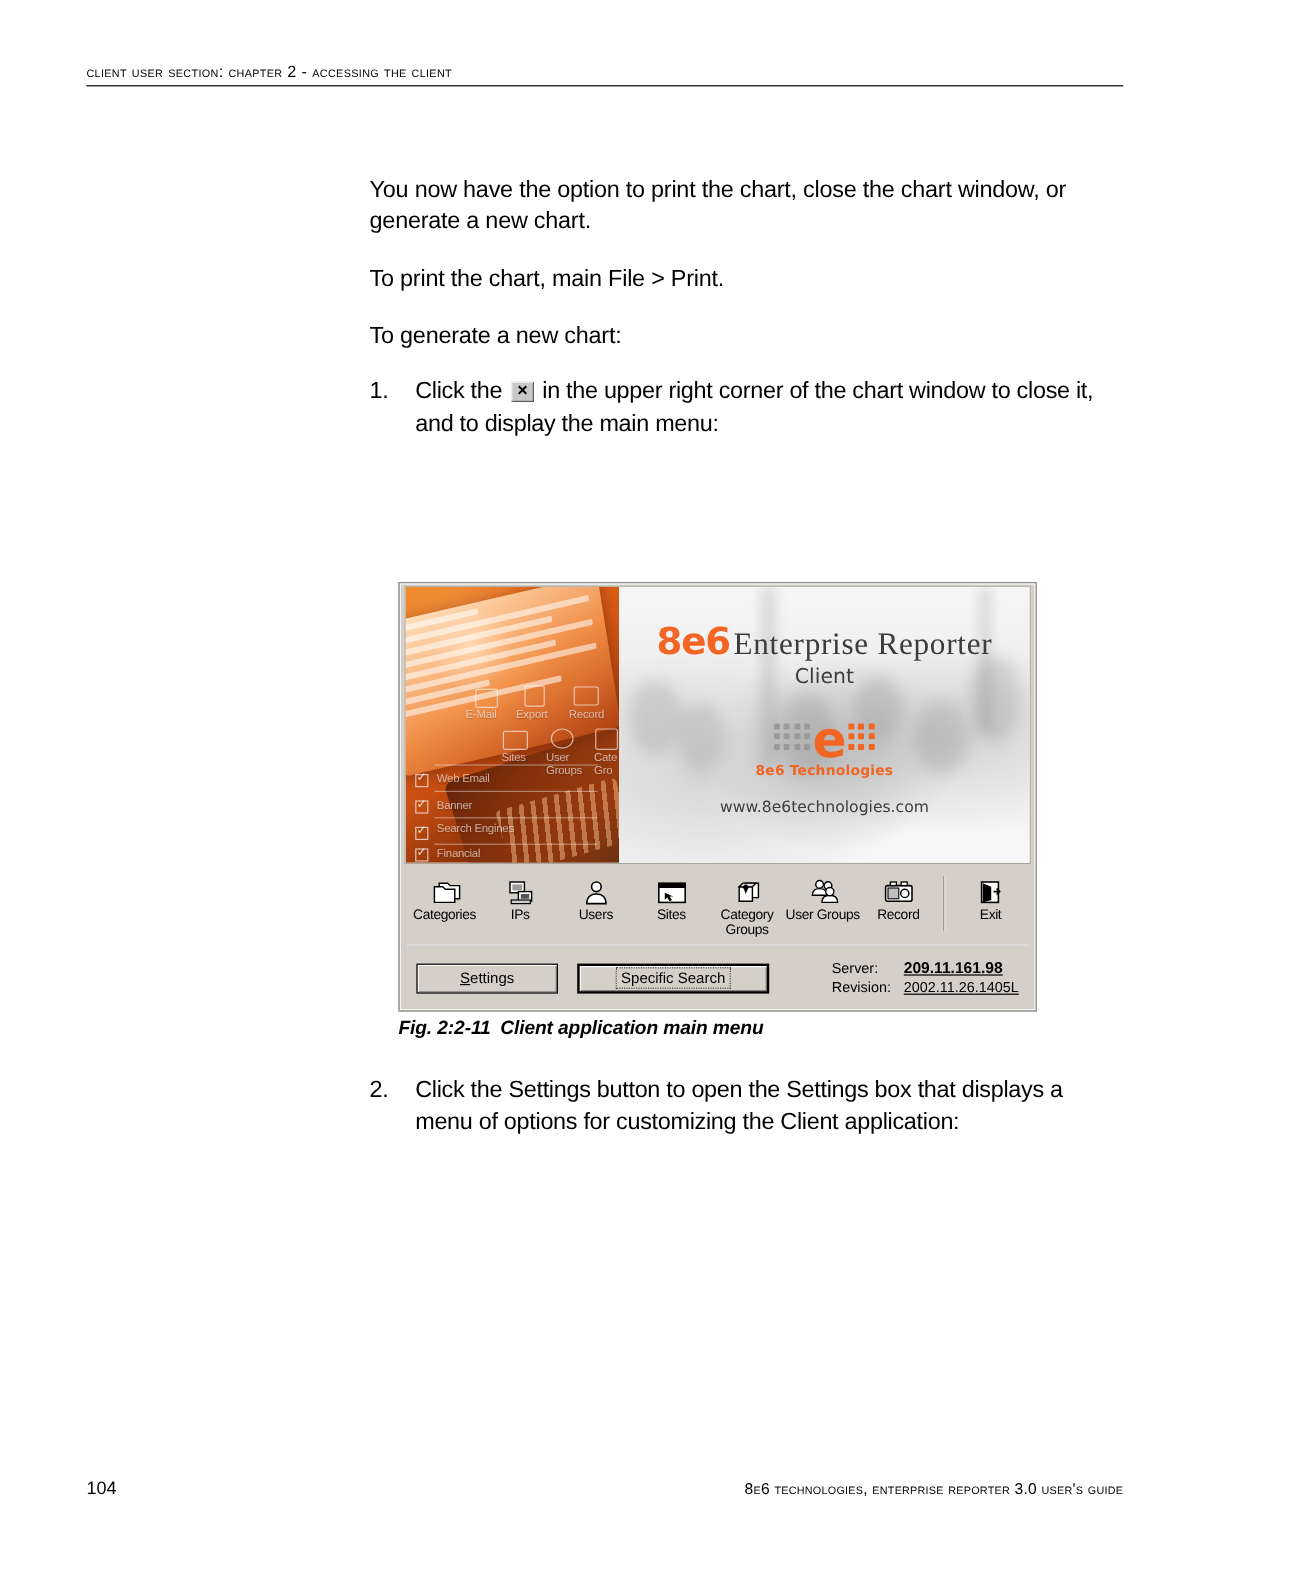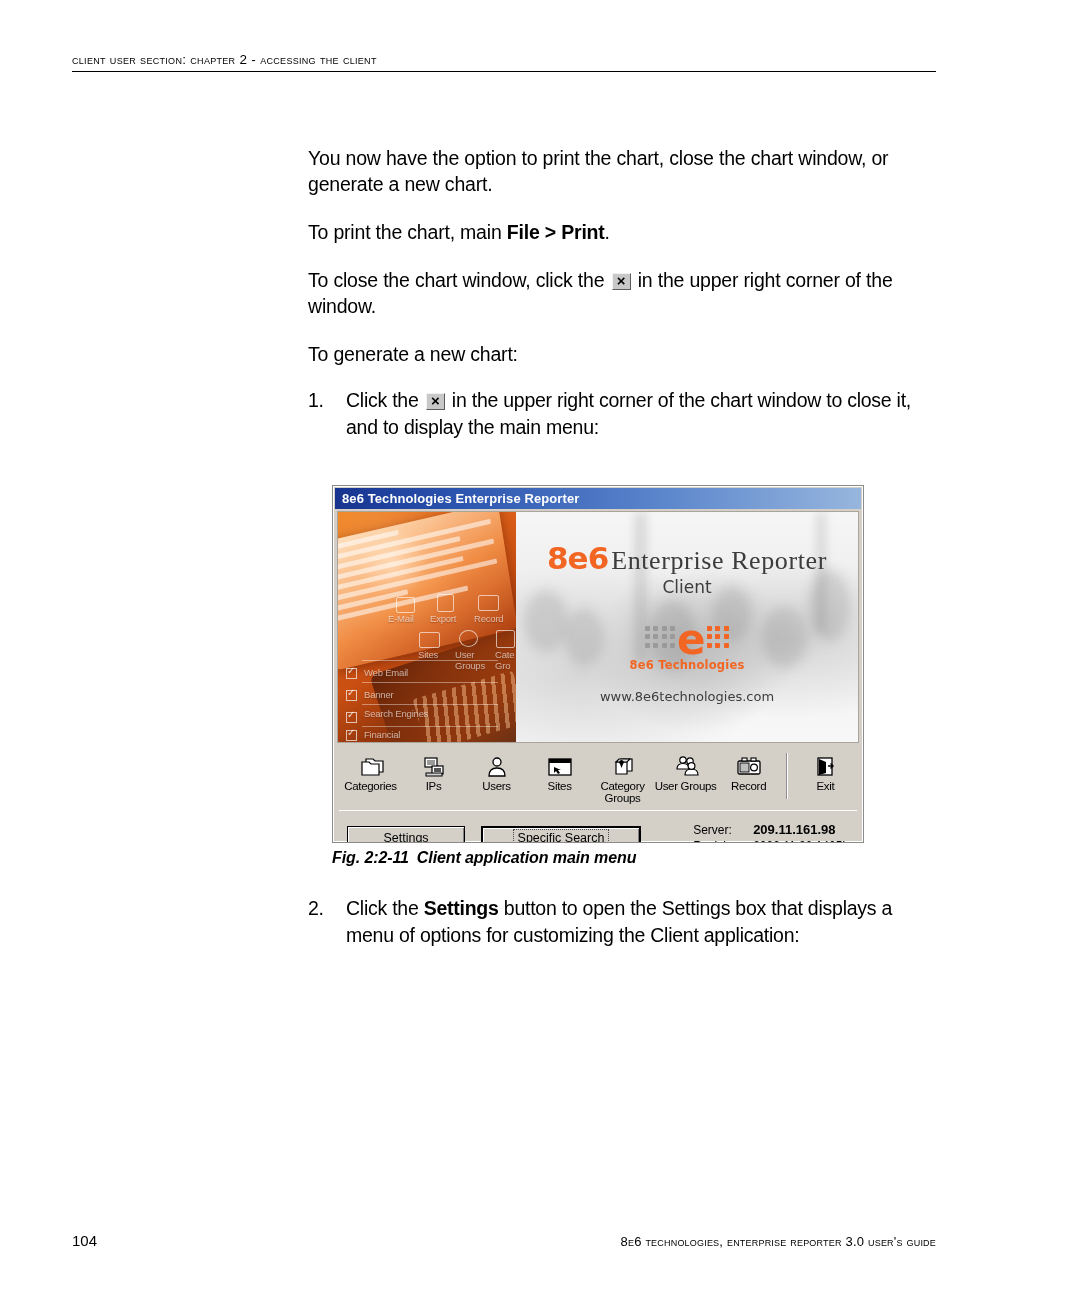--- a/index.html
+++ b/index.html
@@ -47,21 +47,21 @@
     width: 620px;
     margin-top: 27px;
   }
   .para {
     font-size: 19.5px;
     line-height: 26px;
     letter-spacing: -0.2px;
     margin: 0 0 22px 0;
   }
   .para.tight { margin-bottom: 20px; }
-  .bold { font-weight: bold; }
+  .bold { font-weight: normal; }
 
   
   .numlist {
     list-style: none;
     margin: 0;
     padding: 0;
   }
   .numitem {
     position: relative;
     padding-left: 38px;
@@ -407,21 +407,21 @@
   .server-info {
     margin-left: auto;
     margin-right: 8px;
     text-align: left;
     font-size: 12px;
     line-height: 16px;
     font-family: "Liberation Sans", sans-serif;
   }
   .server-info .row { display: flex; white-space: nowrap; }
   .server-info .lbl { width: 60px; }
-  .server-info .val { font-weight: bold; font-size: 13px; }
+  .server-info .val { font-weight: bold; font-size: 13px; text-decoration: underline; }
   .server-info .val.rev { font-weight: normal; font-size: 12px; }
 
   
   .fig-caption {
     margin-top: 6px;
     text-align: left;
     font-size: 16px;
     font-weight: bold;
     font-style: italic;
     letter-spacing: -0.1px;
@@ -465,39 +465,35 @@
   <div class="header-text">Client User Section: Chapter 2 - Accessing the Client</div>
   <div class="header-rule"></div>
 </div>
 
 <div id="content">
 
   <p class="para">You now have the option to print the chart, close the chart window, or generate a new chart.</p>
 
   <p class="para"><span>To print the chart, main </span><span class="bold">File &gt; Print</span><span>.</span></p>
 
-  <p class="para"><span>To close the chart window, click the </span><span class="closebox"></span><span> in the upper right corner of the window.</span></p>
 
   <p class="para tight">To generate a new chart:</p>
 
   <ol class="numlist">
     <li class="numitem">
       <span class="num">1.</span><span>Click the </span><span class="closebox"></span><span> in the upper right corner of the chart window to close it, and to display the main menu:</span>
     </li>
   </ol>
 
 </div>
 
 <div id="figure-block">
 
   <div class="app-window">
 
-    <div class="titlebar">
-      <span class="title-text">8e6 Technologies Enterprise Reporter</span>
-    </div>
 
     <div class="splash">
 
       <div class="splash-left">
         <div class="collage-screen">
           <div class="row s"></div>
           <div class="row l"></div>
           <div class="row m"></div>
           <div class="row l"></div>
           <div class="row m"></div>

